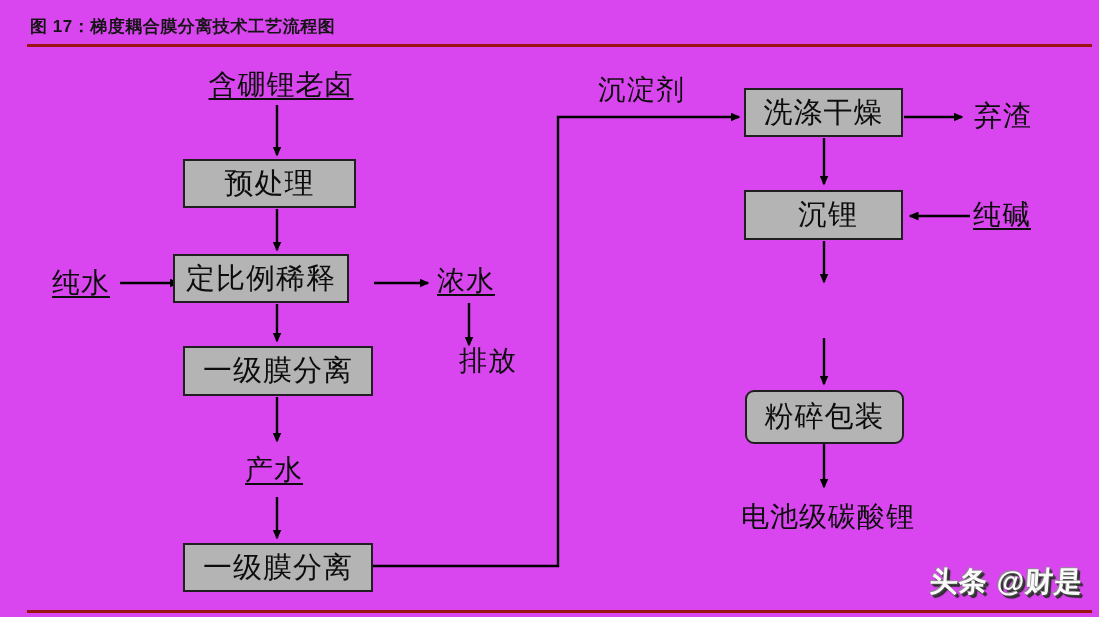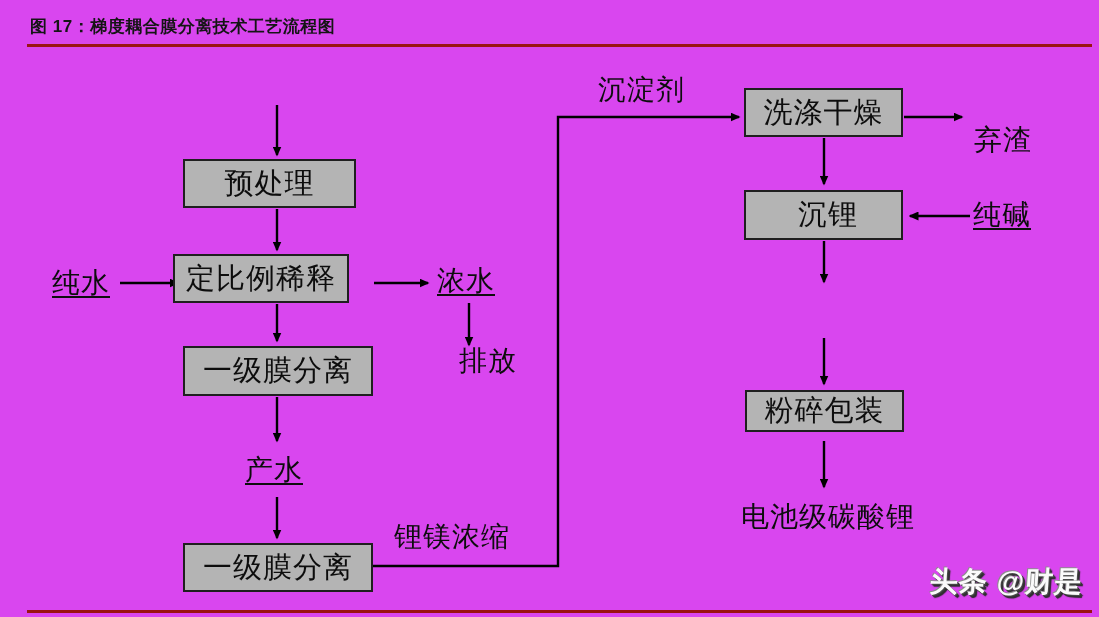--- a/index.html
+++ b/index.html
@@ -70,28 +70,28 @@
     <path class="conn" marker-end="url(#ah)" d="M824,441 L824,487"></path>
   </svg>
 
   <div class="node" style="left:183px; top:159px; width:173px; height:49px;">预处理</div>
   <div class="node" style="left:173px; top:254px; width:176px; height:49px;">定比例稀释</div>
   <div class="node" style="left:183px; top:346px; width:190px; height:50px;">一级膜分离</div>
   <div class="node" style="left:183px; top:543px; width:190px; height:49px;">一级膜分离</div>
 
   <div class="node" style="left:744px; top:88px; width:159px; height:49px;">洗涤干燥</div>
   <div class="node" style="left:744px; top:190px; width:159px; height:50px;padding-left:9px;">沉锂</div>
-  <div class="node" style="left:745px; top:390px; width:159px; height:42px;">粉碎包装</div>
+  <div class="node" style="left:745px; top:390px; width:159px; height:54px;border-radius:9px;">粉碎包装</div>
 
+  <div class="flabel u cx" style="left:281px; top:70px;">含硼锂老卤</div>
   <div class="flabel u" style="left:52px; top:268px;">纯水</div>
   <div class="flabel u" style="left:437px; top:266px;">浓水</div>
   <div class="flabel" style="left:439px; top:346px;margin-left:20px;">排放</div>
   <div class="flabel u cx" style="left:274px; top:455px;">产水</div>
-  <div class="flabel" style="left:394px; top:522px;">锂镁浓缩</div>
   <div class="flabel" style="left:598px; top:75px;">沉淀剂</div>
-  <div class="flabel" style="left:974px; top:101px;margin-top:24px;">弃渣</div>
+  <div class="flabel" style="left:974px; top:101px;">弃渣</div>
   <div class="flabel u" style="left:973px; top:200px;">纯碱</div>
   <div class="flabel cx" style="left:828px; top:502px;">电池级碳酸锂</div>
 
   <div class="watermark">头条 @财是</div>
   <div class="rule rule-bottom"></div>
 
 </div>
 
 </body></html>

